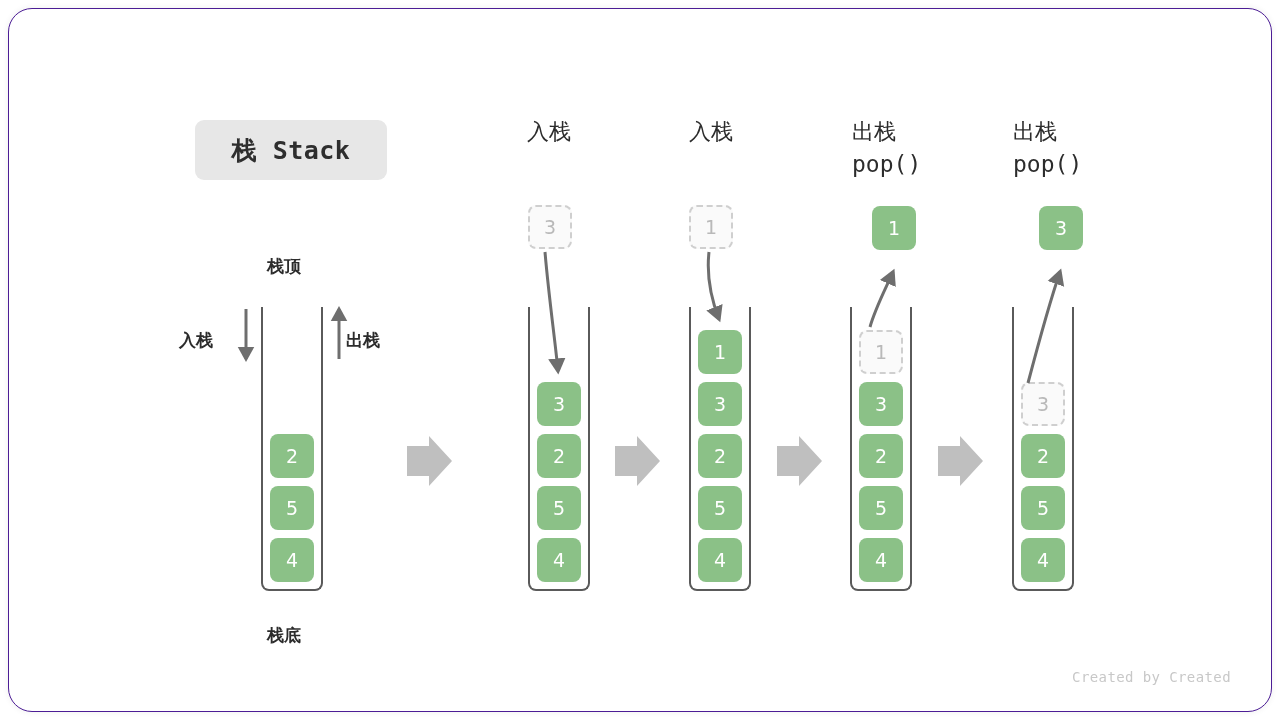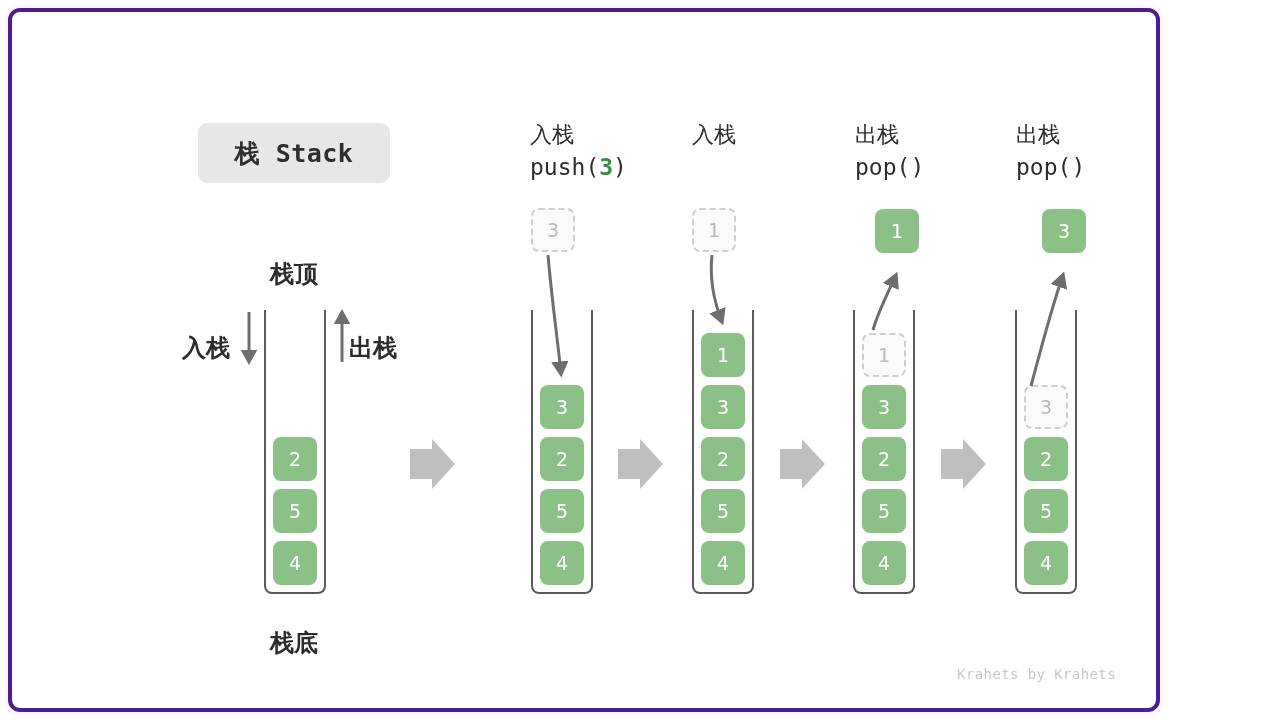--- a/index.html
+++ b/index.html
@@ -14,25 +14,25 @@
     width: 1280px;
     height: 720px;
     overflow: hidden;
     background: #ffffff;
   }
   
   .card {
     position: absolute;
     left: 8px;
     top: 8px;
-    width: 1152px;
+    width: 1264px;
     height: 704px;
     background: #ffffff;
-    border: 4px solid #4c1d95;
-    border-radius: 12px;
+    border: 1px solid #4c1d95;
+    border-radius: 24px;
     box-shadow: 0 0 6px rgba(0,0,0,0.07);
     box-sizing: border-box;
   }
 
   
   .title-badge {
     position: absolute;
     left: 186px;
     top: 111px;
     width: 192px;
@@ -47,21 +47,21 @@
     font-weight: bold;
     color: #2e2e2e;
     letter-spacing: 0.5px;
     white-space: pre;
   }
 
   
   .cjk-label {
     position: absolute;
     font-family: "DejaVu Sans", "Liberation Sans", sans-serif;
-    font-size: 24px;
+    font-size: 17px;
     font-weight: bold;
     color: #2c2c2c;
     white-space: nowrap;
   }
 
   
   .col-head {
     position: absolute;
     width: 160px;
     text-align: left;
@@ -182,21 +182,20 @@
 
     <div class="stack-wrap" style="left:252px; top:298px;">
       <div class="stack-tube" style="top:0px; height:284px;"></div>
       <div class="cell solid" style="top:127px;">2</div>
       <div class="cell solid" style="top:179px;">5</div>
       <div class="cell solid" style="top:231px;">4</div>
     </div>
 
     <div class="col-head" style="left:518px; top:108px;">
       <span class="cn">入栈</span>
-      <span class="code"><span>push(</span><span class="num">3</span><span>)</span></span>
     </div>
     <div class="float-box ghost" style="left:519px; top:196px;">3</div>
     <div class="stack-wrap" style="left:519px; top:298px;">
       <div class="stack-tube" style="top:0px; height:284px;"></div>
       <div class="cell solid" style="top:75px;">3</div>
       <div class="cell solid" style="top:127px;">2</div>
       <div class="cell solid" style="top:179px;">5</div>
       <div class="cell solid" style="top:231px;">4</div>
     </div>
 
@@ -279,16 +278,16 @@
       </g>
 
       <g>
         <path d="M861,318 C 866,300 875,283 884,263" stroke="#6e6e6e" stroke-width="3" fill="none" marker-end="url(#ah-dark)"></path>
       </g>
       <g>
         <path d="M1019,374 C 1029,336 1040,295 1051,263" stroke="#6e6e6e" stroke-width="3" fill="none" marker-end="url(#ah-dark)"></path>
       </g>
     </svg>
 
-    <div class="credit">Krahets by Krahets</div>
+    <div class="credit">Created by Created</div>
 
   </div>
 </div>
 
 </body></html>

